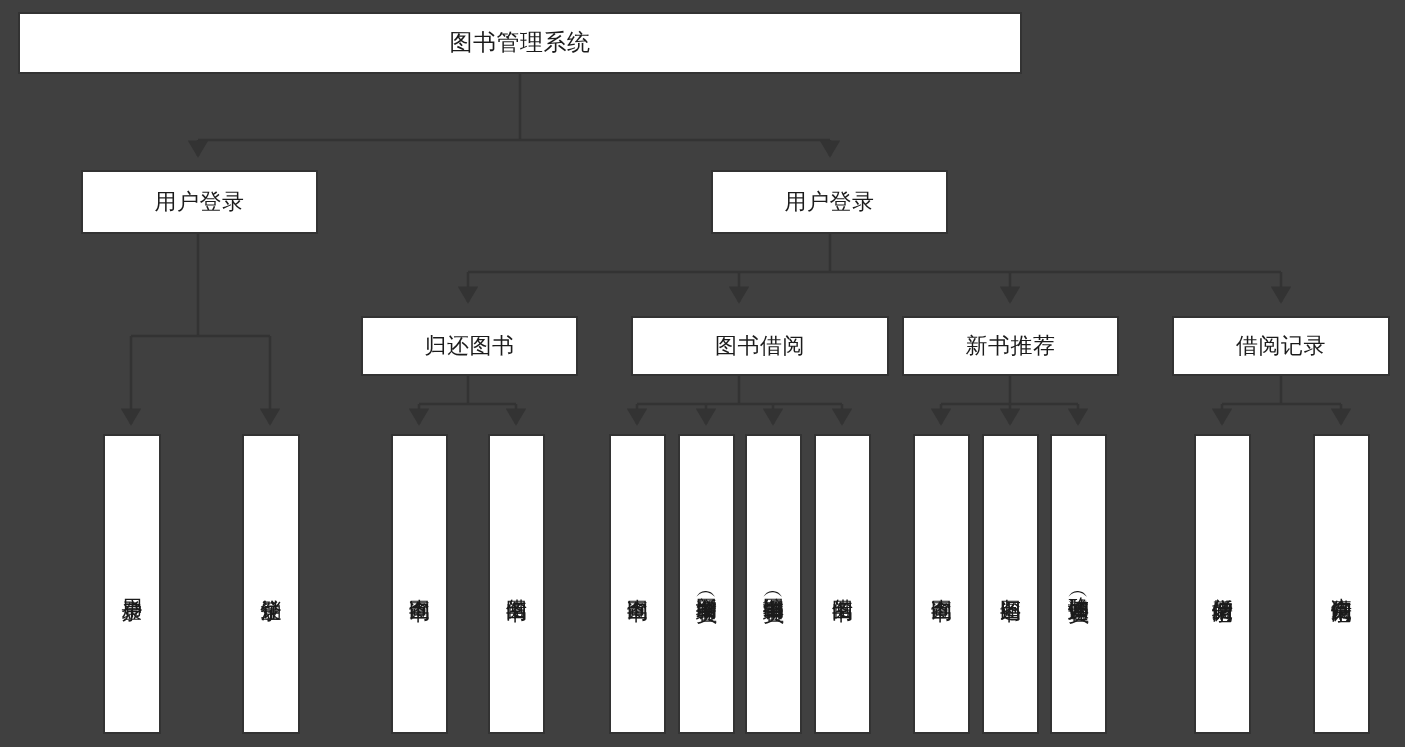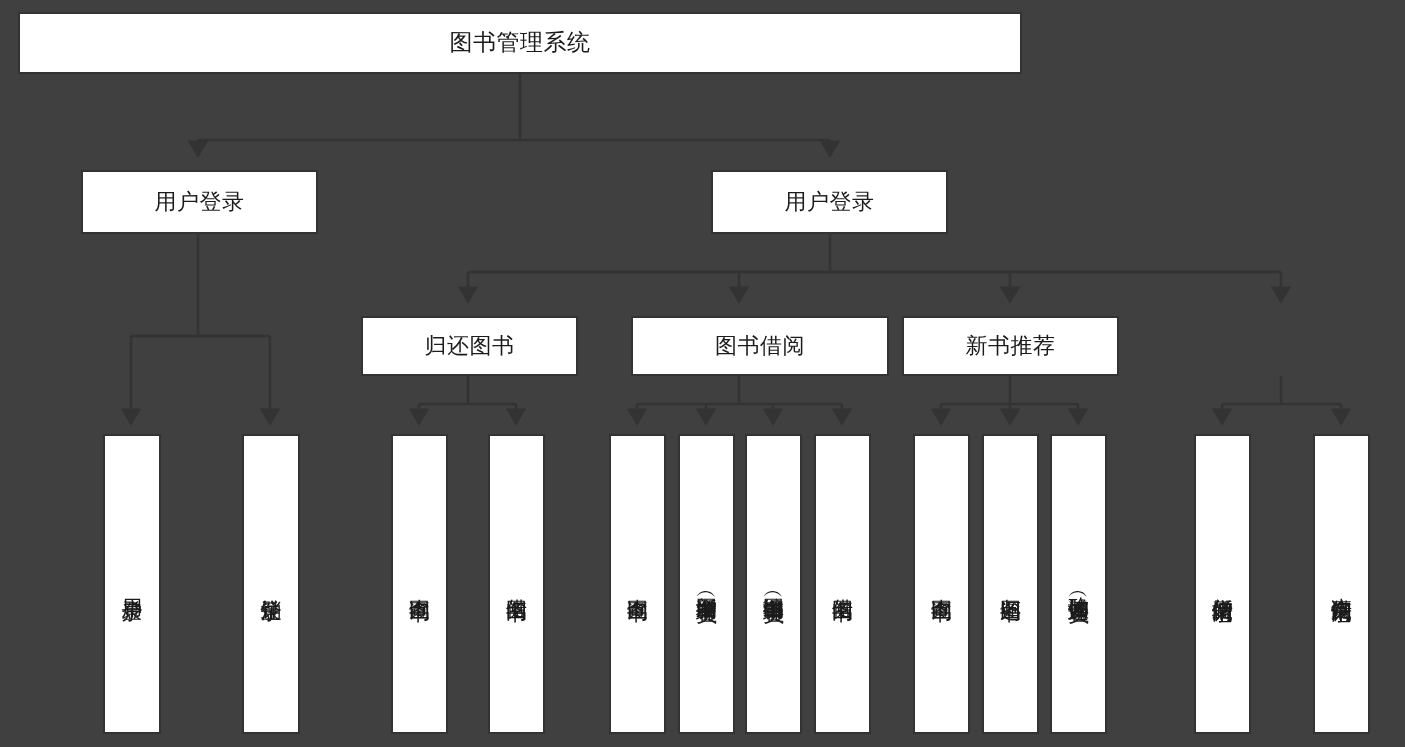--- a/index.html
+++ b/index.html
@@ -138,20 +138,23 @@
 
   <div class="node horiz" style="left:361px; top:316px; width:217px; height:60px;">
     <span class="label">归还图书</span>
   </div>
   <div class="node horiz" style="left:631px; top:316px; width:258px; height:60px;">
     <span class="label">图书借阅</span>
   </div>
   <div class="node horiz" style="left:902px; top:316px; width:217px; height:60px;">
     <span class="label">新书推荐</span>
   </div>
+  <div class="node horiz" style="left:1172px; top:316px; width:218px; height:60px;">
+    <span class="label">借阅记录</span>
+  </div>
 
   <div class="node vert" style="left:103px; top:434px; width:58px; height:300px;">
     <span class="label">用户登录</span>
   </div>
   <div class="node vert" style="left:242px; top:434px; width:58px; height:300px;">
     <span class="label">注销登录</span>
   </div>
 
   <div class="node vert" style="left:391px; top:434px; width:57px; height:300px;">
     <span class="label">查询图书</span>

